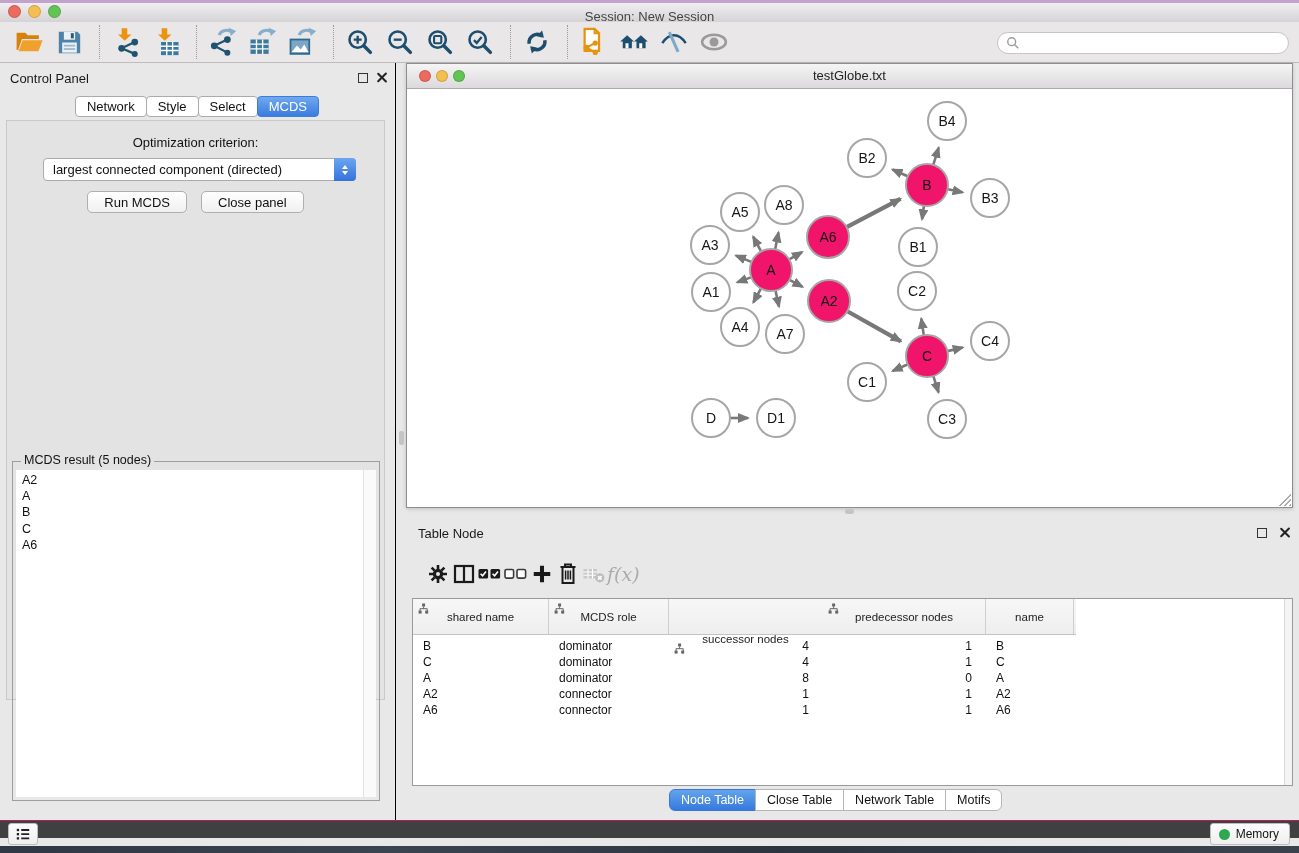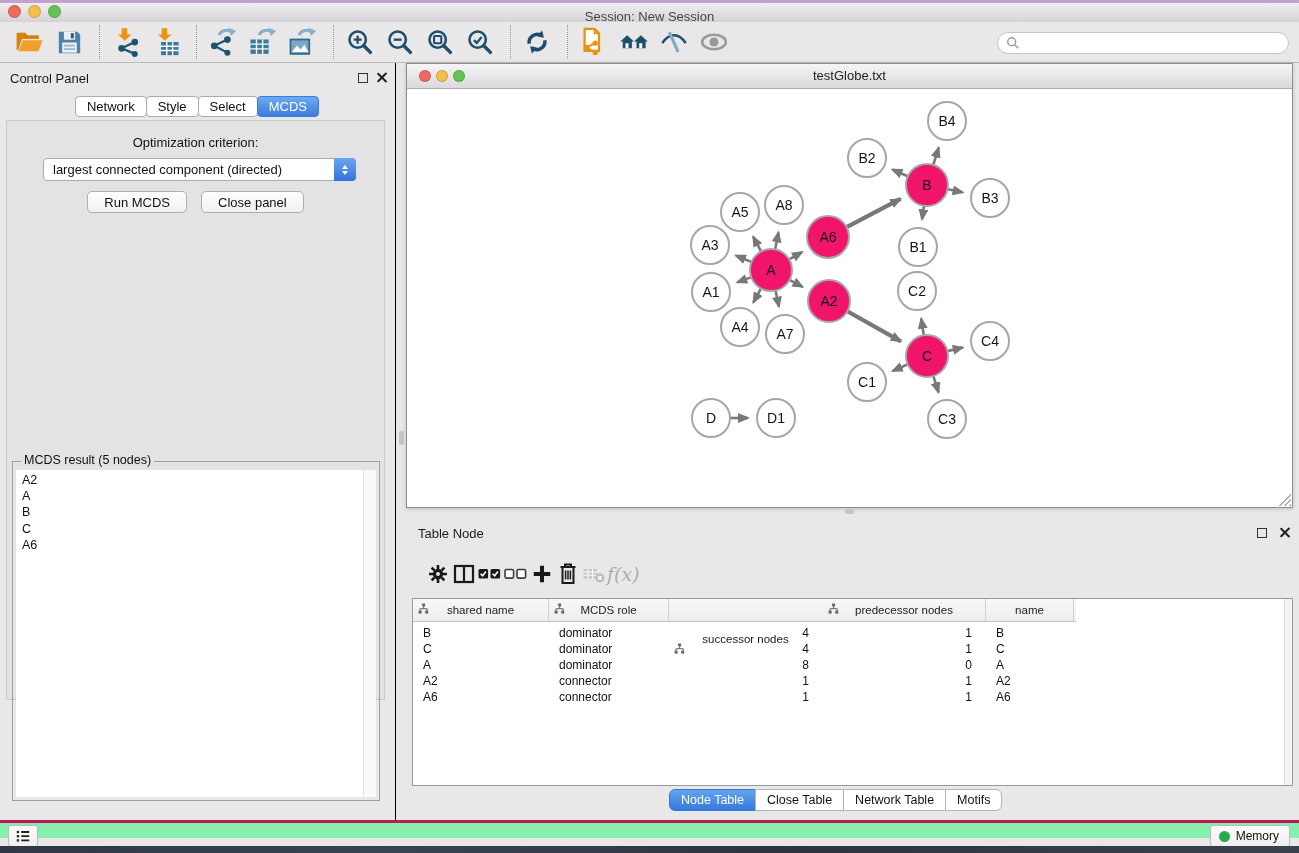--- a/index.html
+++ b/index.html
@@ -56,37 +56,37 @@
   .grip{position:absolute;right:1px;bottom:1px;width:13px;height:13px;clip-path:polygon(100% 0,100% 100%,0 100%);background:repeating-linear-gradient(135deg,transparent 0 2px,#ABABAB 2px 3.6px)}
   .thumb-left{position:absolute;left:399px;top:431px;width:5px;height:14px;background:#C4C4C4;border-radius:2px}
   .thumb-bottom{position:absolute;left:845px;top:509px;width:9px;height:5px;background:#C4C4C4;border-radius:2px}
 
   
   .table-panel{position:absolute;left:396px;top:520px;width:903px;height:292px;background:#E8E8E8}
   .tp-toolbar{position:absolute;left:29px;top:38px;height:32px;display:flex;align-items:center;}
   .tico-btn{width:26px;height:26px;border:none;background:none;display:flex;align-items:center;justify-content:center;padding:0}
   .fx{font-family:"DejaVu Serif",serif;font-style:italic;font-size:19px;color:#ABABAB}
   .tp-table{position:absolute;left:16px;top:78px;width:881px;height:188px;background:#fff;border:1px solid #9A9A9A;overflow:hidden}
-  .thead{display:flex;height:23px;width:663px;background:linear-gradient(#F7F7F7,#EEEEEE);border-bottom:1px solid #C4C4C4}
+  .thead{display:flex;height:36px;width:663px;background:linear-gradient(#F7F7F7,#EEEEEE);border-bottom:1px solid #C4C4C4}
   .th{position:relative;display:flex;align-items:center;justify-content:center;border-right:1px solid #CFCFCF;font-size:11.5px;color:#222}
   .th .tico{position:absolute;left:5px;top:4px;line-height:0}
   .tr{display:flex;height:16px;align-items:center}
   .tbody{padding-top:3px}
   .td{font-size:12px;color:#111}
   .td.left{padding-left:10px}
   .td.right{text-align:right;padding-right:14px}
   .tp-scroll{position:absolute;right:0;top:0;bottom:0;width:8px;background:#F4F4F4;border-left:1px solid #DADADA}
   .btabs{position:absolute;left:273px;top:269px;display:flex}
   .btab{height:22px;line-height:21px;padding:0 11px;background:#fff;border:1px solid #B5B5B5;margin-left:-1px;font-size:12.5px;color:#111}
   .btab:first-child{border-radius:6px 0 0 6px;margin-left:0}
   .btab:last-child{border-radius:0 6px 6px 0}
   .btab.active{background:linear-gradient(#64A4EC,#3579DE);border-color:#3579DE;color:#fff}
 
   
-  .statusbar{position:absolute;left:0;top:820px;width:100%;height:18px;background:#86efac;border-top:3px solid #be185d}
+  .statusbar{position:absolute;left:0;top:820px;width:100%;height:18px;background:#404040;border-top:1px solid #be185d}
   .sb-btn{position:absolute;top:2px;height:22px;display:flex;align-items:center;gap:6px;background:linear-gradient(#FCFCFC,#EFEFEF);border:1px solid #BDBDBD;border-radius:3px;font-size:12px;color:#111;font-family:"Liberation Sans",sans-serif;padding:0 6px}
   .sb-list{left:8px;width:30px;justify-content:center}
   .sb-mem{right:9px;padding:0 10px 0 8px}
   .dot{width:11px;height:11px;border-radius:50%;background:#2CA94E}
   .wallpaper{position:absolute;left:0;top:846px;width:100%;height:7px;background:linear-gradient(90deg,#2E3743,#3A4450 30%,#2C343F 60%,#39424D)}
 </style>
 </head>
 <body>
 
 <div class="app">

